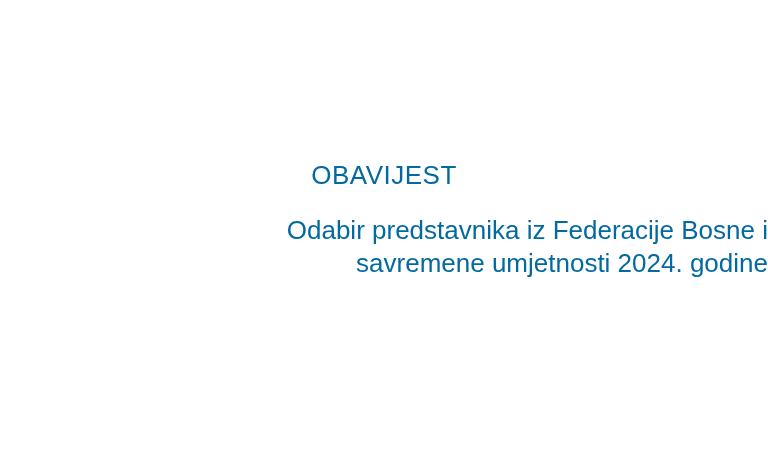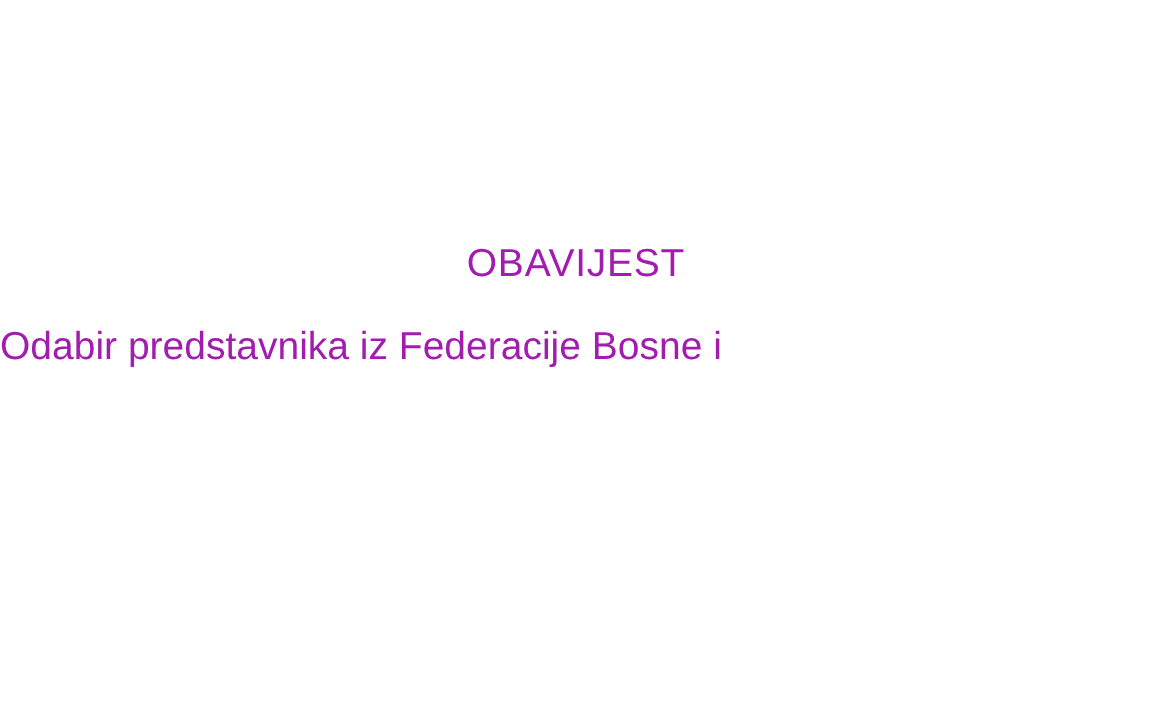--- a/index.html
+++ b/index.html
@@ -7,51 +7,52 @@
     padding: 0;
     background: #ffffff;
   }
   .page {
     position: relative;
     width: 768px;
     height: 469px;
     background: #ffffff;
     overflow: hidden;
     font-family: "Liberation Sans", sans-serif;
-    color: #a21caf;
+    color: #0369a1;
   }
   .doc-title {
     position: absolute;
     top: 160px;
     left: 0;
     width: 768px;
     margin: 0;
     text-align: center;
     font-size: 26px;
     line-height: 30px;
     font-weight: 400;
     letter-spacing: 0.5px;
     white-space: nowrap;
   }
   .doc-body {
     position: absolute;
     top: 214px;
     left: 0;
     width: 768px;
-    text-align: left;
+    text-align: right;
     font-size: 26px;
     line-height: 33px;
     font-weight: 400;
   }
   .doc-body .line {
     white-space: nowrap;
   }
 </style>
 </head>
 <body>
 
 <div class="page">
   <h1 class="doc-title">OBAVIJEST</h1>
 
   <div class="doc-body">
     <div class="line">Odabir predstavnika iz Federacije Bosne i</div>
+    <div class="line">savremene umjetnosti 2024. godine</div>
   </div>
 </div>
 
 </body></html>

